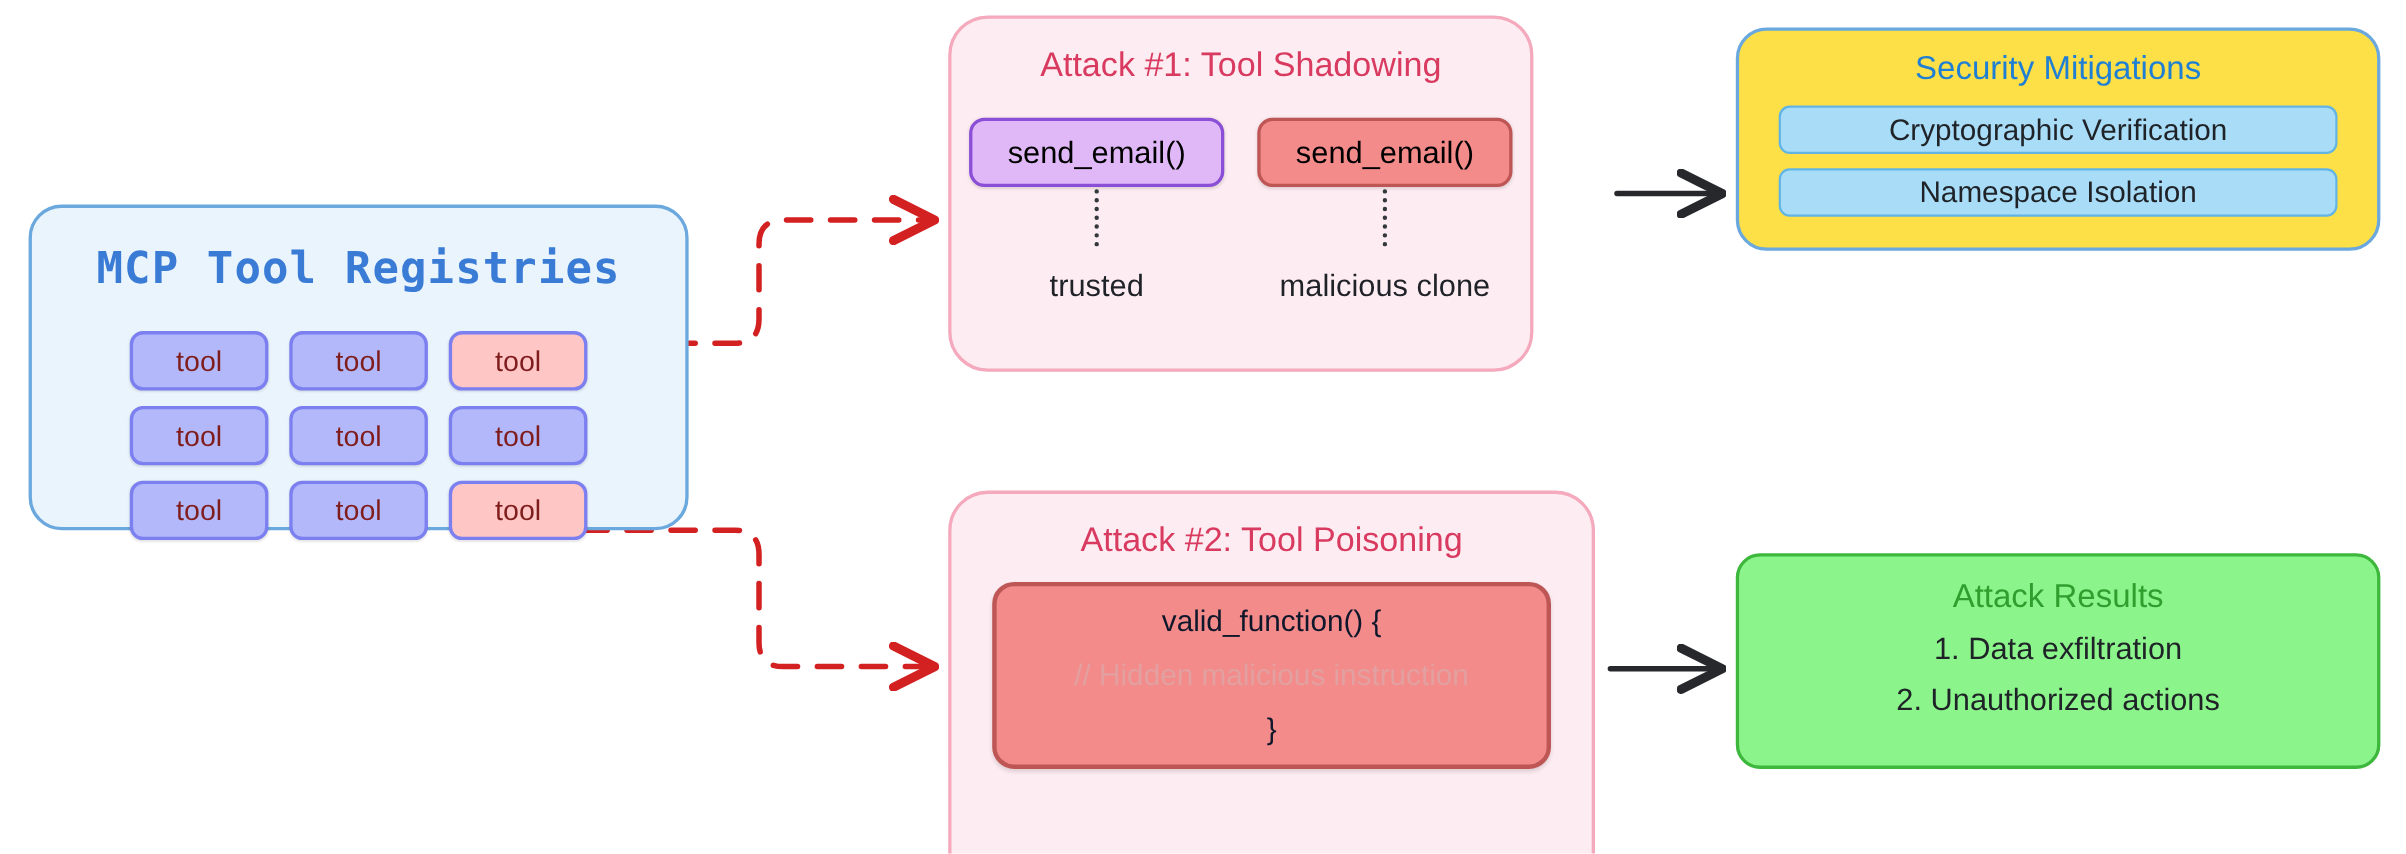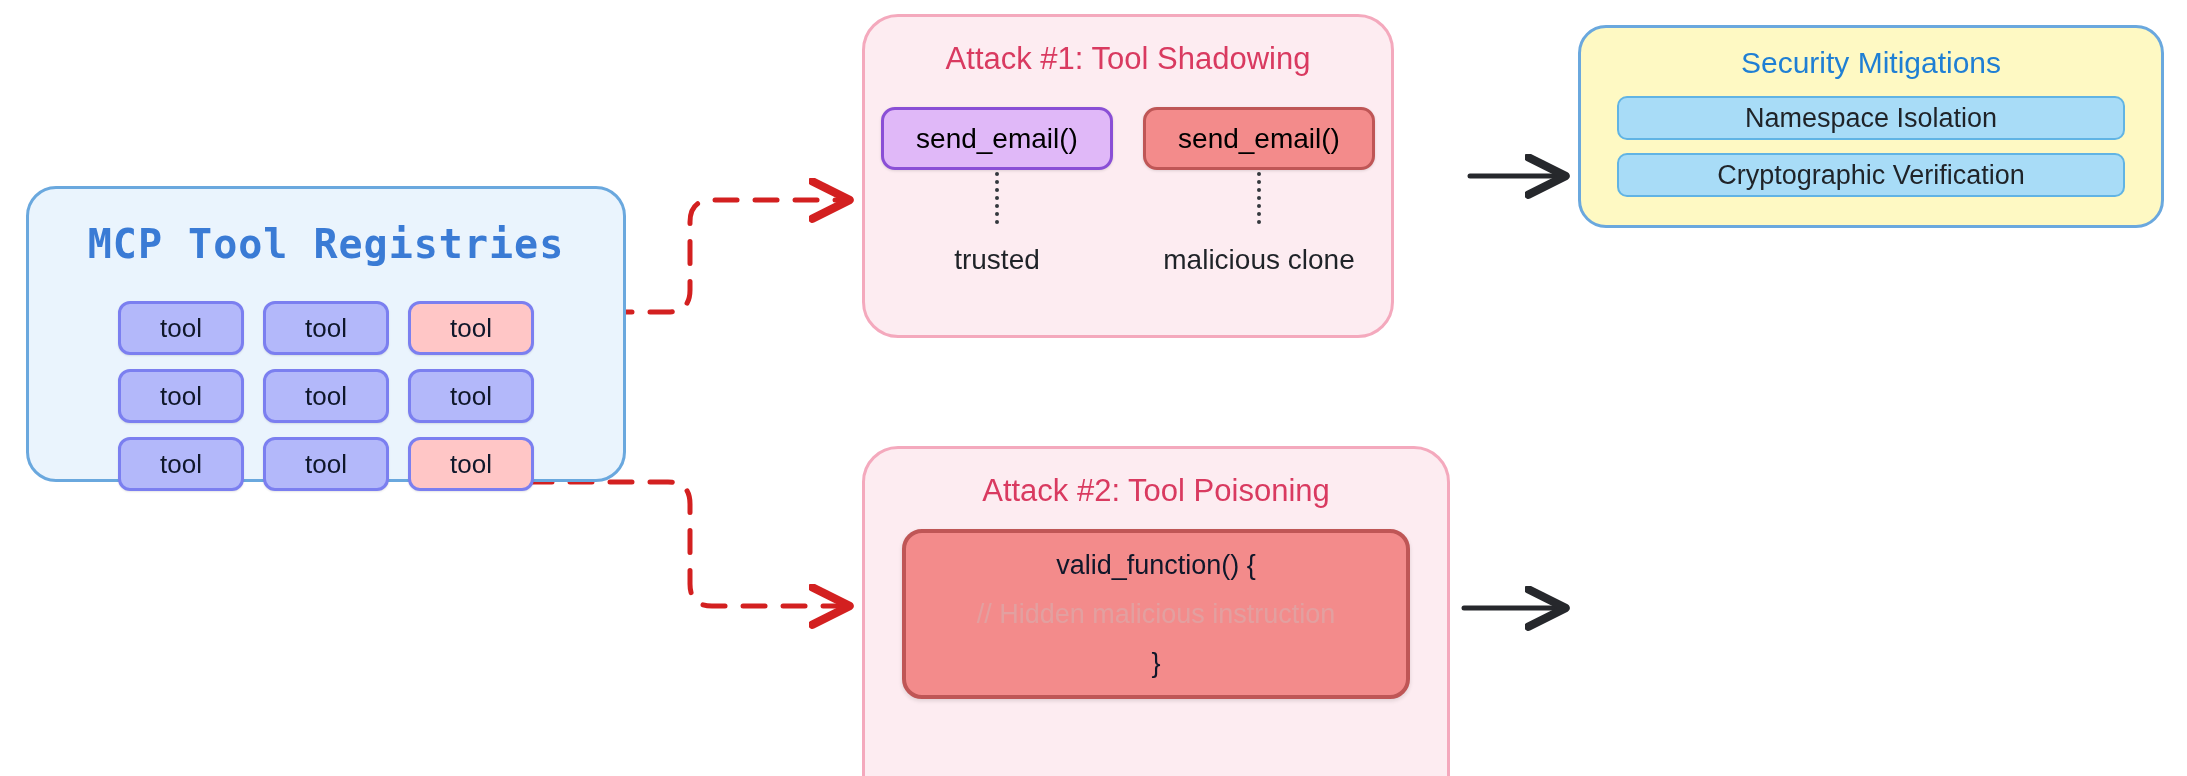--- a/index.html
+++ b/index.html
@@ -59,21 +59,21 @@
     margin-top: 34px;
   }
   .tool-chip {
     display: flex;
     align-items: center;
     justify-content: center;
     background: #b3b8fa;
     border: 3px solid #7b7ff0;
     border-radius: 12px;
     font-size: 26px;
-    color: #0f172a;
+    color: #7f1d1d;
     box-shadow: 0 1px 2px rgba(0,0,0,0.10);
   }
   .tool-chip.flagged {
     background: #ffc6c6;
     border-color: #7b7ff0;
   }
 
   
   .attack-panel {
     position: absolute;
@@ -148,21 +148,21 @@
   .code-line { font-size: 27px; color: #0f172a; }
   .code-line.comment { color: #e2a0a0; }
 
   
   #mitigations {
     position: absolute;
     left: 1578px;
     top: 25px;
     width: 586px;
     height: 203px;
-    background: #fef9c3;
+    background: #fde047;
     border: 3px solid #6aa8de;
     border-radius: 28px;
     z-index: 10;
   }
   #mitigations-title {
     text-align: center;
     color: #1f7fd4;
     font-size: 30px;
     margin-top: 18px;
   }
@@ -271,19 +271,24 @@
     <div id="code-block">
       <div class="code-line">valid_function() {</div>
       <div class="code-line comment">// Hidden malicious instruction</div>
       <div class="code-line">}</div>
     </div>
   </div>
 
   <div id="mitigations">
     <div id="mitigations-title">Security Mitigations</div>
     <div id="mitigation-list">
+      <div class="mitigation-item">Cryptographic Verification</div>
       <div class="mitigation-item">Namespace Isolation</div>
-      <div class="mitigation-item">Cryptographic Verification</div>
-    </div>
-  </div>
-
+    </div>
+  </div>
+
+  <div id="results">
+    <div id="results-title">Attack Results</div>
+    <div class="result-line">1. Data exfiltration</div>
+    <div class="result-line">2. Unauthorized actions</div>
+  </div>
 
 </div>
 
 </body></html>

